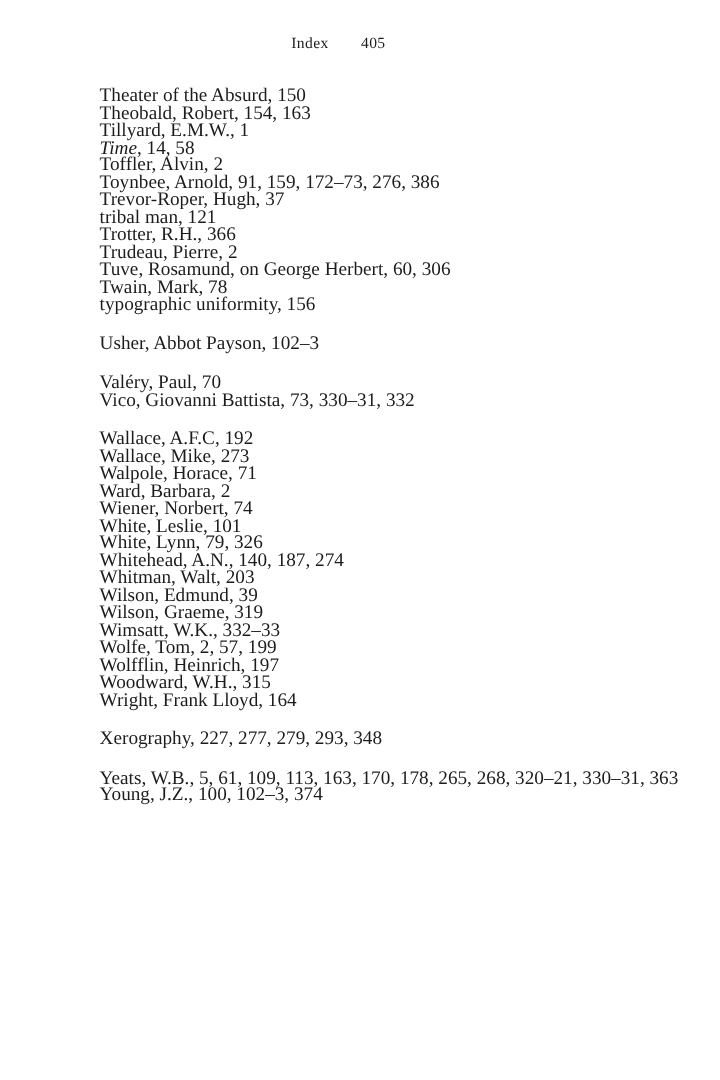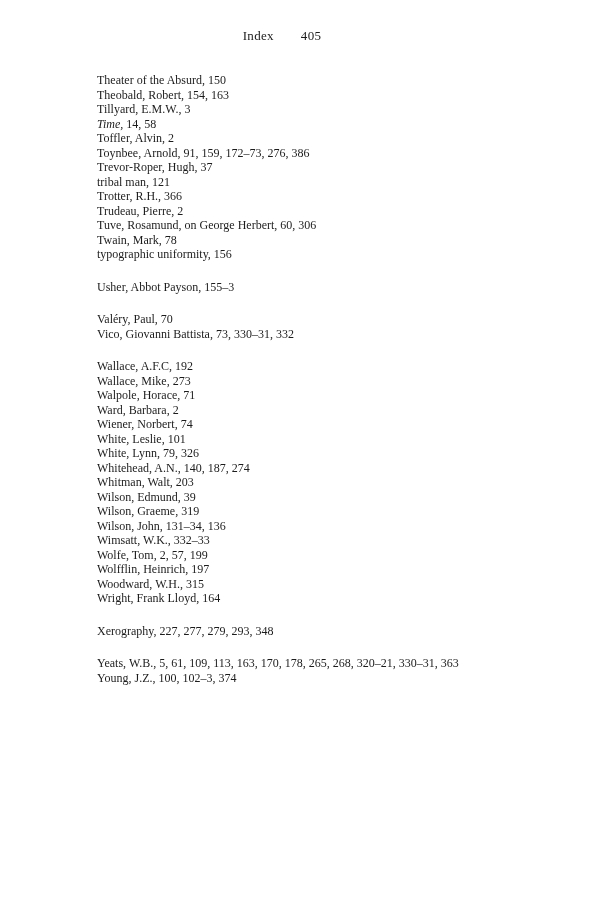--- a/index.html
+++ b/index.html
@@ -26,23 +26,23 @@
       line-height: 15px;
       letter-spacing: 0.3px;
     }
     .header-page-number {
       display: inline-block;
       margin-left: 27px;
     }
     .index-content {
       position: absolute;
       top: 73px;
-      left: 97px;
+      left: 83px;
       right: 10px;
-      font-size: 12px;
+      font-size: 16px;
       line-height: 14.5px;
     }
     .index-section {
       margin: 0 0 18px 0;
     }
     .index-entry {
       white-space: nowrap;
     }
     .index-entry i {
       font-style: italic;
@@ -53,52 +53,51 @@
 
 <div class="page">
   <div class="page-header">
     <span class="header-title">Index</span><span class="header-page-number">405</span>
   </div>
 
   <div class="index-content" id="index-sections">
       <div class="index-section">
         <div class="index-entry">Theater of the Absurd, 150</div>
         <div class="index-entry">Theobald, Robert, 154, 163</div>
-        <div class="index-entry">Tillyard, E.M.W., 3</div>
+        <div class="index-entry">Tillyard, E.M.W., 1</div>
         <div class="index-entry"><i>Time</i>, 14, 58</div>
         <div class="index-entry">Toffler, Alvin, 2</div>
         <div class="index-entry">Toynbee, Arnold, 91, 159, 172–73, 276, 386</div>
         <div class="index-entry">Trevor-Roper, Hugh, 37</div>
         <div class="index-entry">tribal man, 121</div>
         <div class="index-entry">Trotter, R.H., 366</div>
         <div class="index-entry">Trudeau, Pierre, 2</div>
         <div class="index-entry">Tuve, Rosamund, on George Herbert, 60, 306</div>
         <div class="index-entry">Twain, Mark, 78</div>
         <div class="index-entry">typographic uniformity, 156</div>
       </div>
       <div class="index-section">
-        <div class="index-entry">Usher, Abbot Payson, 155–3</div>
+        <div class="index-entry">Usher, Abbot Payson, 102–3</div>
       </div>
       <div class="index-section">
         <div class="index-entry">Valéry, Paul, 70</div>
         <div class="index-entry">Vico, Giovanni Battista, 73, 330–31, 332</div>
       </div>
       <div class="index-section">
         <div class="index-entry">Wallace, A.F.C, 192</div>
         <div class="index-entry">Wallace, Mike, 273</div>
         <div class="index-entry">Walpole, Horace, 71</div>
         <div class="index-entry">Ward, Barbara, 2</div>
         <div class="index-entry">Wiener, Norbert, 74</div>
         <div class="index-entry">White, Leslie, 101</div>
         <div class="index-entry">White, Lynn, 79, 326</div>
         <div class="index-entry">Whitehead, A.N., 140, 187, 274</div>
         <div class="index-entry">Whitman, Walt, 203</div>
         <div class="index-entry">Wilson, Edmund, 39</div>
         <div class="index-entry">Wilson, Graeme, 319</div>
-        <div class="index-entry">Wilson, John, 131–34, 136</div>
         <div class="index-entry">Wimsatt, W.K., 332–33</div>
         <div class="index-entry">Wolfe, Tom, 2, 57, 199</div>
         <div class="index-entry">Wolfflin, Heinrich, 197</div>
         <div class="index-entry">Woodward, W.H., 315</div>
         <div class="index-entry">Wright, Frank Lloyd, 164</div>
       </div>
       <div class="index-section">
         <div class="index-entry">Xerography, 227, 277, 279, 293, 348</div>
       </div>
       <div class="index-section">

